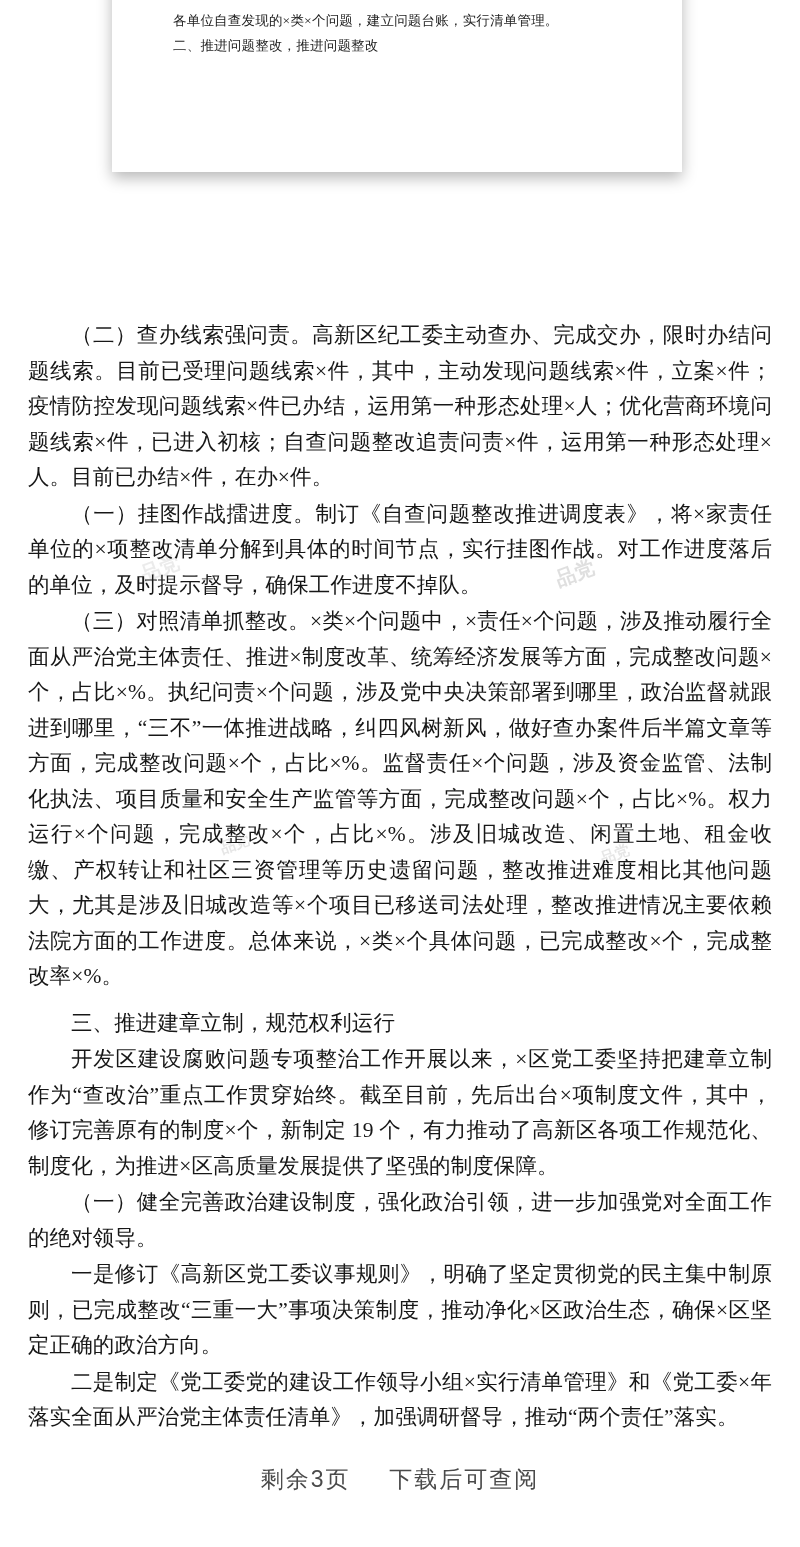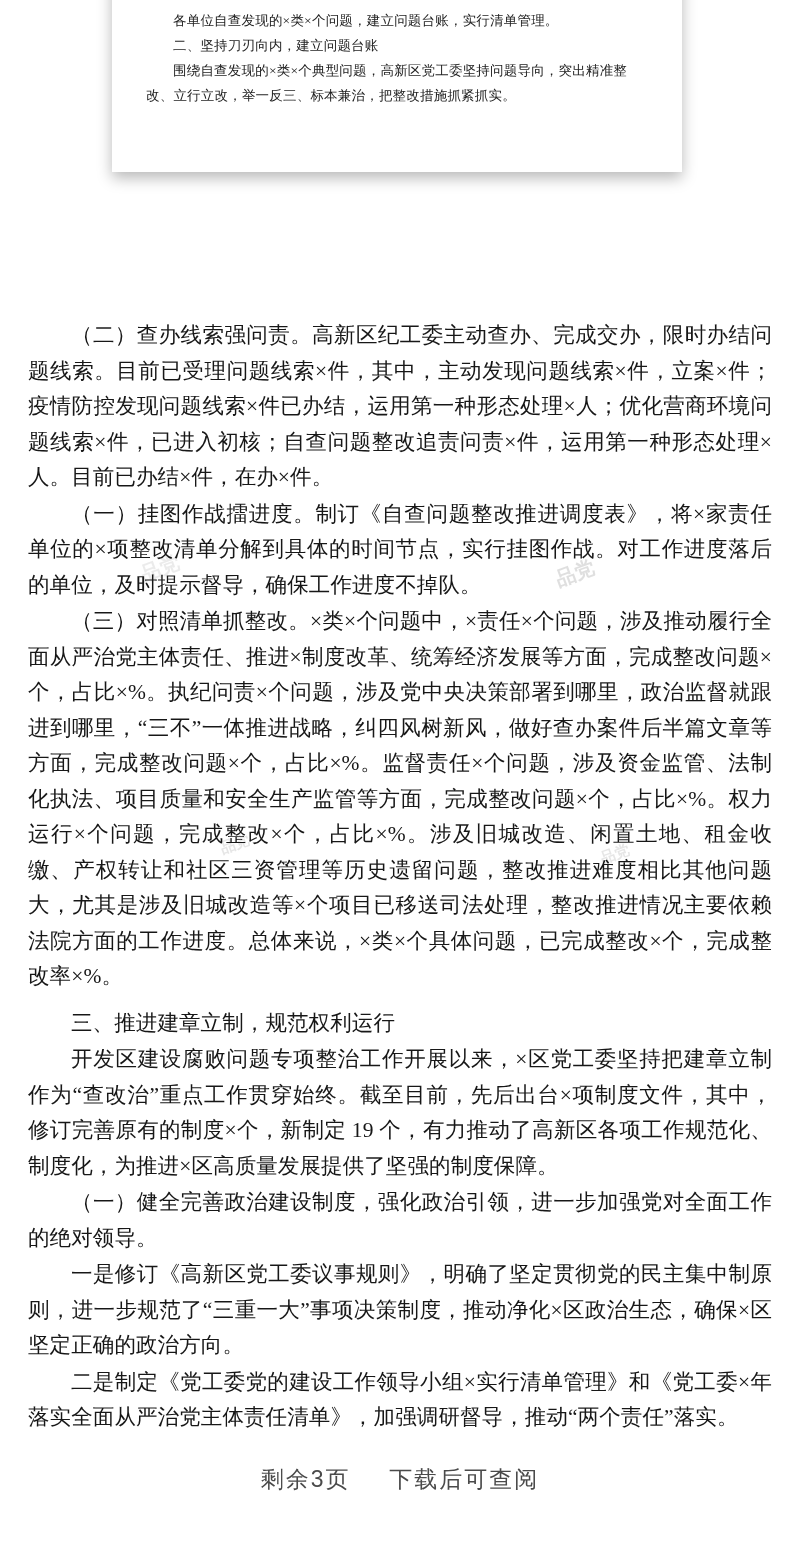--- a/index.html
+++ b/index.html
@@ -108,40 +108,39 @@
 </style>
 </head>
 <body>
 
 <div class="page">
 
   <div class="preview-wrap">
     <div class="preview-card">
       <div class="spacer"></div>
       <p class="indent1">各单位自查发现的×类×个问题，建立问题台账，实行清单管理。</p>
-      <p class="indent1">二、坚持刀刃向内，建立问题台账</p>
-      <p class="indent1">围绕自查发现的×类×个典型问题，高新区党工委坚持问题导向，突出精准整改、立行立改，举一反三、标本兼治，把整改措施抓紧抓实。</p>
+      <p class="indent1">二、推进问题整改，推进问题整改</p>
     </div>
   </div>
 
   <div class="gap"></div>
 
   <div class="wm faint" style="left:140px; top:555px;">品党</div>
   <div class="wm" style="left:555px; top:560px;">品党</div>
   <div class="wm small" style="left:220px; top:835px;">品党</div>
   <div class="wm small" style="left:600px; top:845px;">品党</div>
 
   <div class="doc-body">
     <p class="ind">（二）查办线索强问责。高新区纪工委主动查办、完成交办，限时办结问题线索。目前已受理问题线索×件，其中，主动发现问题线索×件，立案×件；疫情防控发现问题线索×件已办结，运用第一种形态处理×人；优化营商环境问题线索×件，已进入初核；自查问题整改追责问责×件，运用第一种形态处理×人。目前已办结×件，在办×件。</p>
     <p class="ind">（一）挂图作战擂进度。制订《自查问题整改推进调度表》，将×家责任单位的×项整改清单分解到具体的时间节点，实行挂图作战。对工作进度落后的单位，及时提示督导，确保工作进度不掉队。</p>
     <p class="ind">（三）对照清单抓整改。×类×个问题中，×责任×个问题，涉及推动履行全面从严治党主体责任、推进×制度改革、统筹经济发展等方面，完成整改问题×个，占比×%。执纪问责×个问题，涉及党中央决策部署到哪里，政治监督就跟进到哪里，“三不”一体推进战略，纠四风树新风，做好查办案件后半篇文章等方面，完成整改问题×个，占比×%。监督责任×个问题，涉及资金监管、法制化执法、项目质量和安全生产监管等方面，完成整改问题×个，占比×%。权力运行×个问题，完成整改×个，占比×%。涉及旧城改造、闲置土地、租金收缴、产权转让和社区三资管理等历史遗留问题，整改推进难度相比其他问题大，尤其是涉及旧城改造等×个项目已移送司法处理，整改推进情况主要依赖法院方面的工作进度。总体来说，×类×个具体问题，已完成整改×个，完成整改率×%。</p>
     <p class="heading">三、推进建章立制，规范权利运行</p>
     <p class="ind">开发区建设腐败问题专项整治工作开展以来，×区党工委坚持把建章立制作为“查改治”重点工作贯穿始终。截至目前，先后出台×项制度文件，其中，修订完善原有的制度×个，新制定 19 个，有力推动了高新区各项工作规范化、制度化，为推进×区高质量发展提供了坚强的制度保障。</p>
     <p class="ind">（一）健全完善政治建设制度，强化政治引领，进一步加强党对全面工作的绝对领导。</p>
-    <p class="ind">一是修订《高新区党工委议事规则》，明确了坚定贯彻党的民主集中制原则，进一步规范了“三重一大”事项决策制度，推动净化×区政治生态，确保×区坚定正确的政治方向。</p>
+    <p class="ind">一是修订《高新区党工委议事规则》，明确了坚定贯彻党的民主集中制原则，已完成整改“三重一大”事项决策制度，推动净化×区政治生态，确保×区坚定正确的政治方向。</p>
     <p class="ind">二是制定《党工委党的建设工作领导小组×实行清单管理》和《党工委×年落实全面从严治党主体责任清单》，加强调研督导，推动“两个责任”落实。</p>
   </div>
 
   <div class="footer">
     <span>剩余3页</span>
     <span class="sp"></span>
     <span>下载后可查阅</span>
   </div>
 
 </div>

